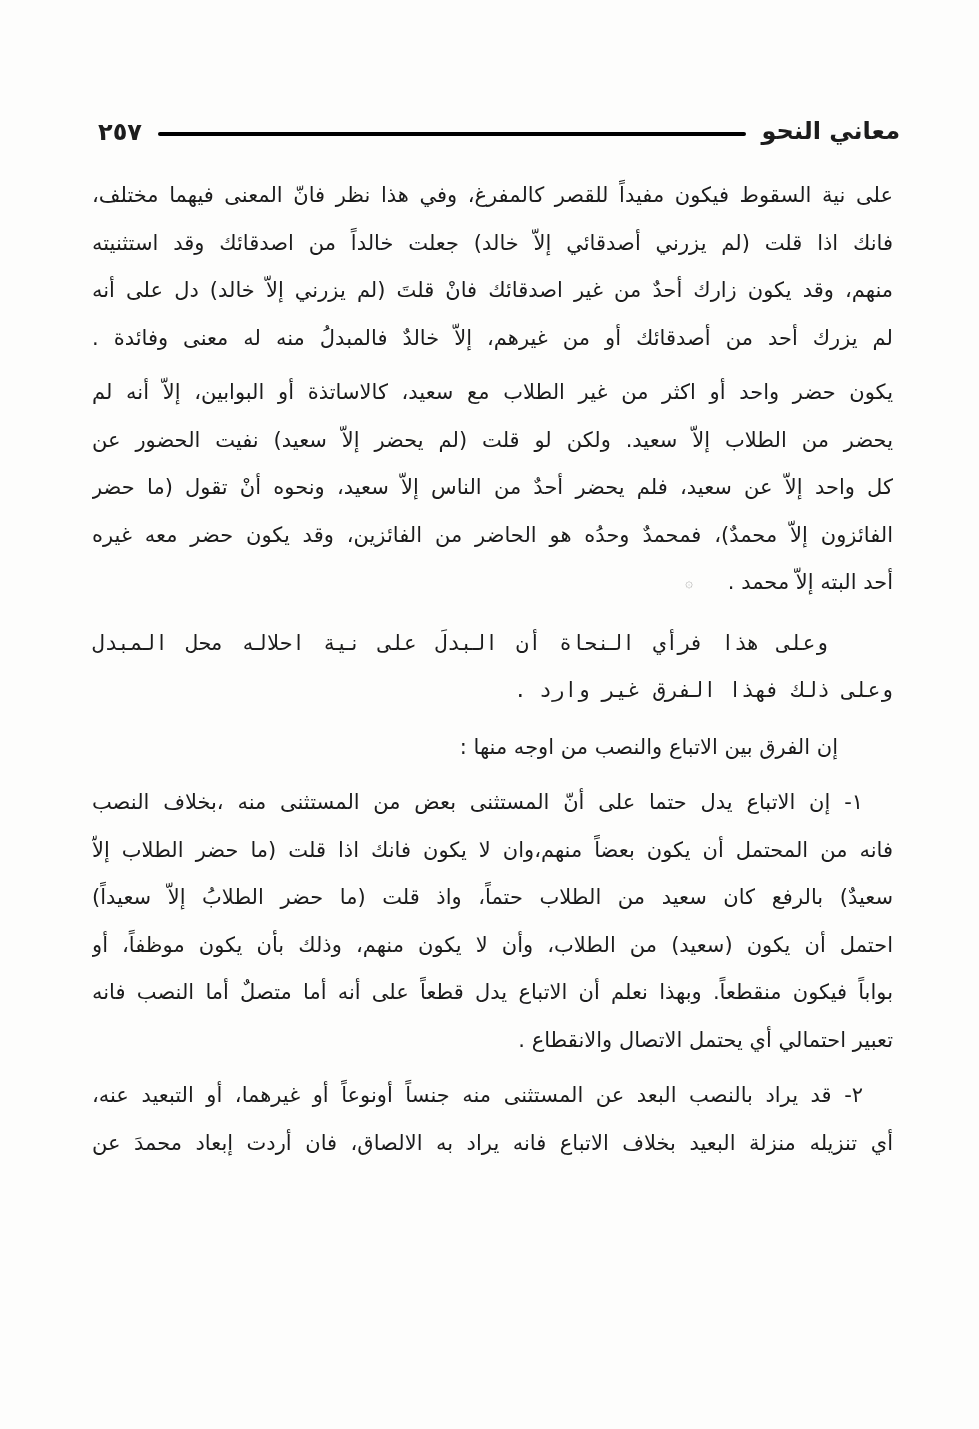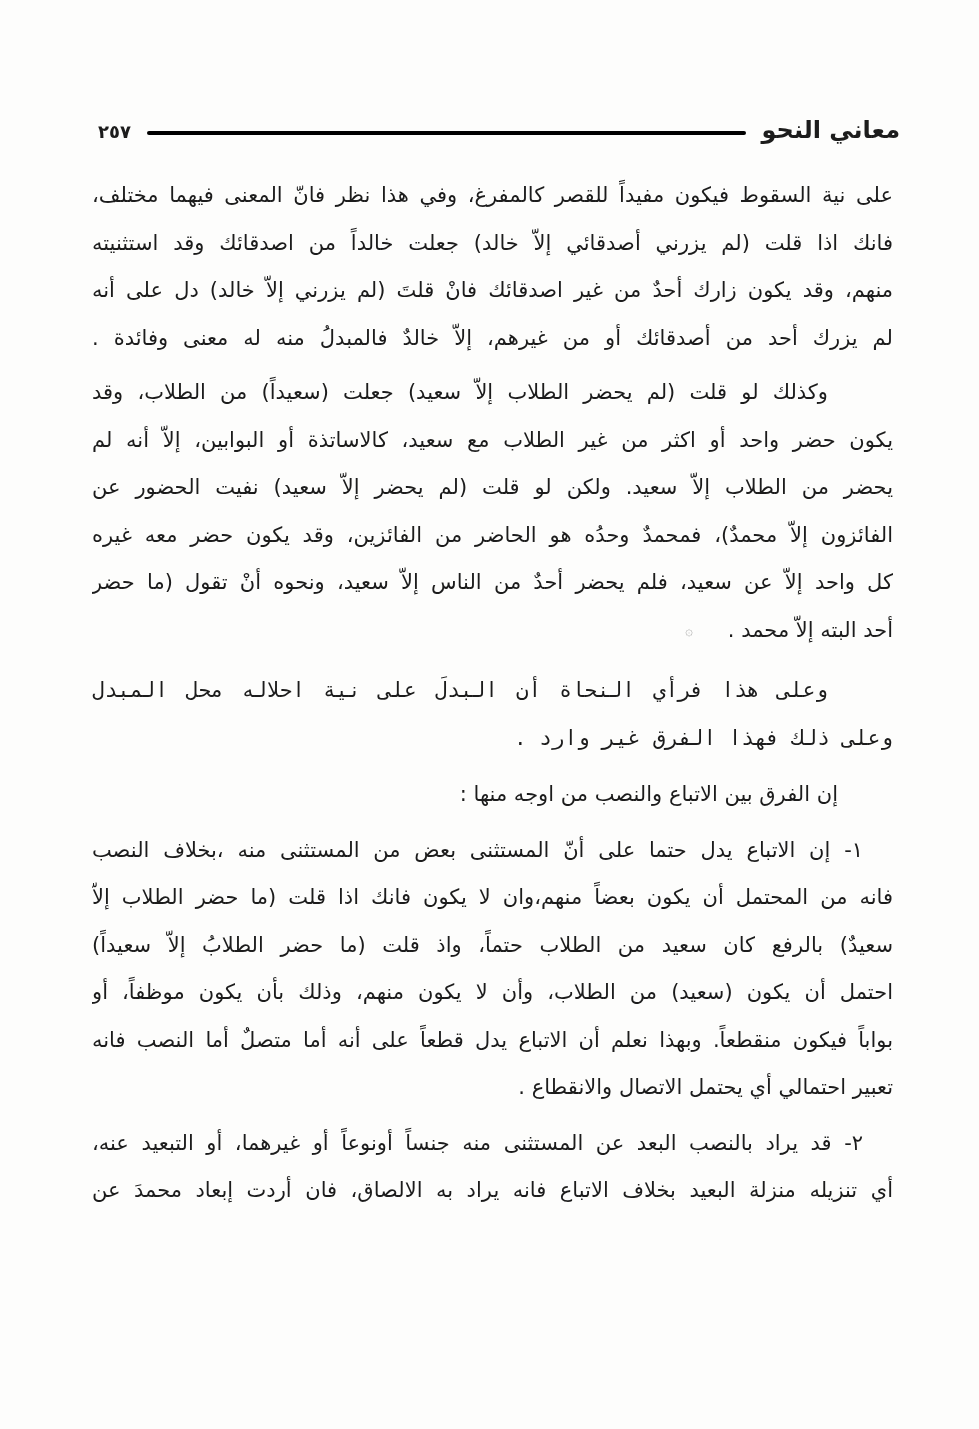--- a/index.html
+++ b/index.html
@@ -21,21 +21,21 @@
   .book-title{
     font-size:24px;font-weight:bold;white-space:nowrap;
     letter-spacing:0.5px;
     text-align:center;
   }
   .header-rule{
     flex:1;height:3.5px;background:#000;
     border-radius:2px;margin-top:6px;
   }
   .page-number{
-    font-size:18px;font-weight:bold;white-space:nowrap;
+    font-size:24px;font-weight:bold;white-space:nowrap;
     letter-spacing:7px;margin-top:2px;
   }
   
   .content{
     position:absolute;top:172px;right:79px;left:85px;
     direction:rtl;
     font-size:21px;
   }
   .para{margin:7px;padding:0;margin-top:6px;}
   .para.gap-lg{margin-top:14px;font-family:Liberation Mono, monospace;}
@@ -71,25 +71,24 @@
   <div class="content">
 
     <div class="para">
       <div class="tline">على نية السقوط فيكون مفيداً للقصر كالمفرغ، وفي هذا نظر فانّ المعنى فيهما مختلف،</div>
       <div class="tline">فانك اذا قلت (لم يزرني أصدقائي إلاّ خالد) جعلت خالداً من اصدقائك وقد استثنيته</div>
       <div class="tline">منهم، وقد يكون زارك أحدٌ من غير اصدقائك فانْ قلتَ (لم يزرني إلاّ خالد) دل على أنه</div>
       <div class="tline">لم يزرك أحد من أصدقائك أو من غيرهم، إلاّ خالدٌ فالمبدلُ منه له معنى وفائدة .</div>
     </div>
 
     <div class="para">
-      <div class="tline ind">وكذلك لو قلت (لم يحضر الطلاب إلاّ سعيد) جعلت (سعيداً) من الطلاب، وقد</div>
       <div class="tline">يكون حضر واحد أو اكثر من غير الطلاب مع سعيد، كالاساتذة أو البوابين، إلاّ أنه لم</div>
       <div class="tline">يحضر من الطلاب إلاّ سعيد. ولكن لو قلت (لم يحضر إلاّ سعيد) نفيت الحضور عن</div>
+      <div class="tline">كل واحد إلاّ عن سعيد، فلم يحضر أحدٌ من الناس إلاّ سعيد، ونحوه أنْ تقول (ما حضر</div>
       <div class="tline">الفائزون إلاّ محمدٌ)، فمحمدٌ وحدُه هو الحاضر من الفائزين، وقد يكون حضر معه غيره</div>
-      <div class="tline">كل واحد إلاّ عن سعيد، فلم يحضر أحدٌ من الناس إلاّ سعيد، ونحوه أنْ تقول (ما حضر</div>
       <div class="tline shortline">
         <span>أحد البته إلاّ محمد .</span>
         <span class="smudge">۞</span>
       </div>
     </div>
 
     <div class="para gap-lg">
       <div class="tline ind">وعلى هذا فرأي النحاة أن البدلَ على نية احلاله محل المبدل منه، وإن المبدل منه</div>
       <div class="tline shortline">وعلى ذلك فهذا الفرق غير وارد .</div>
     </div>

